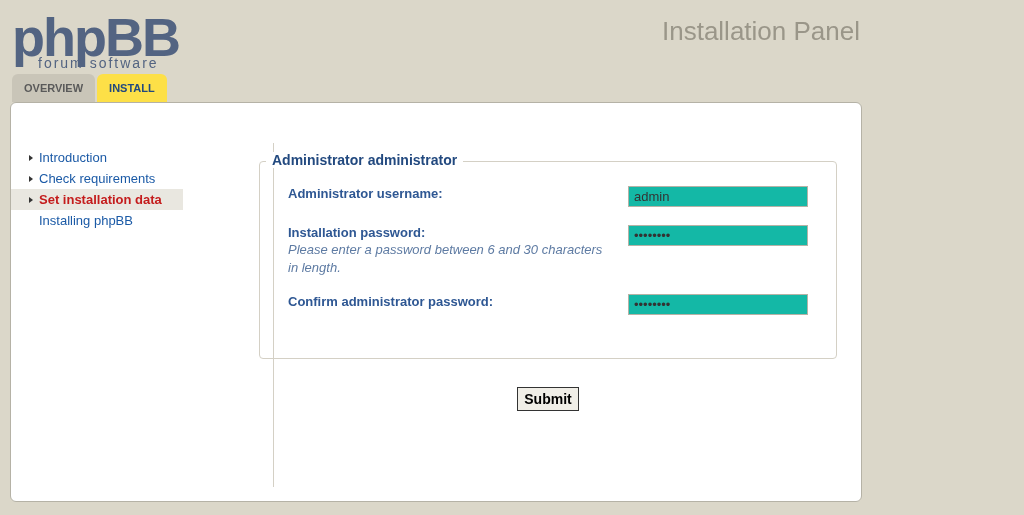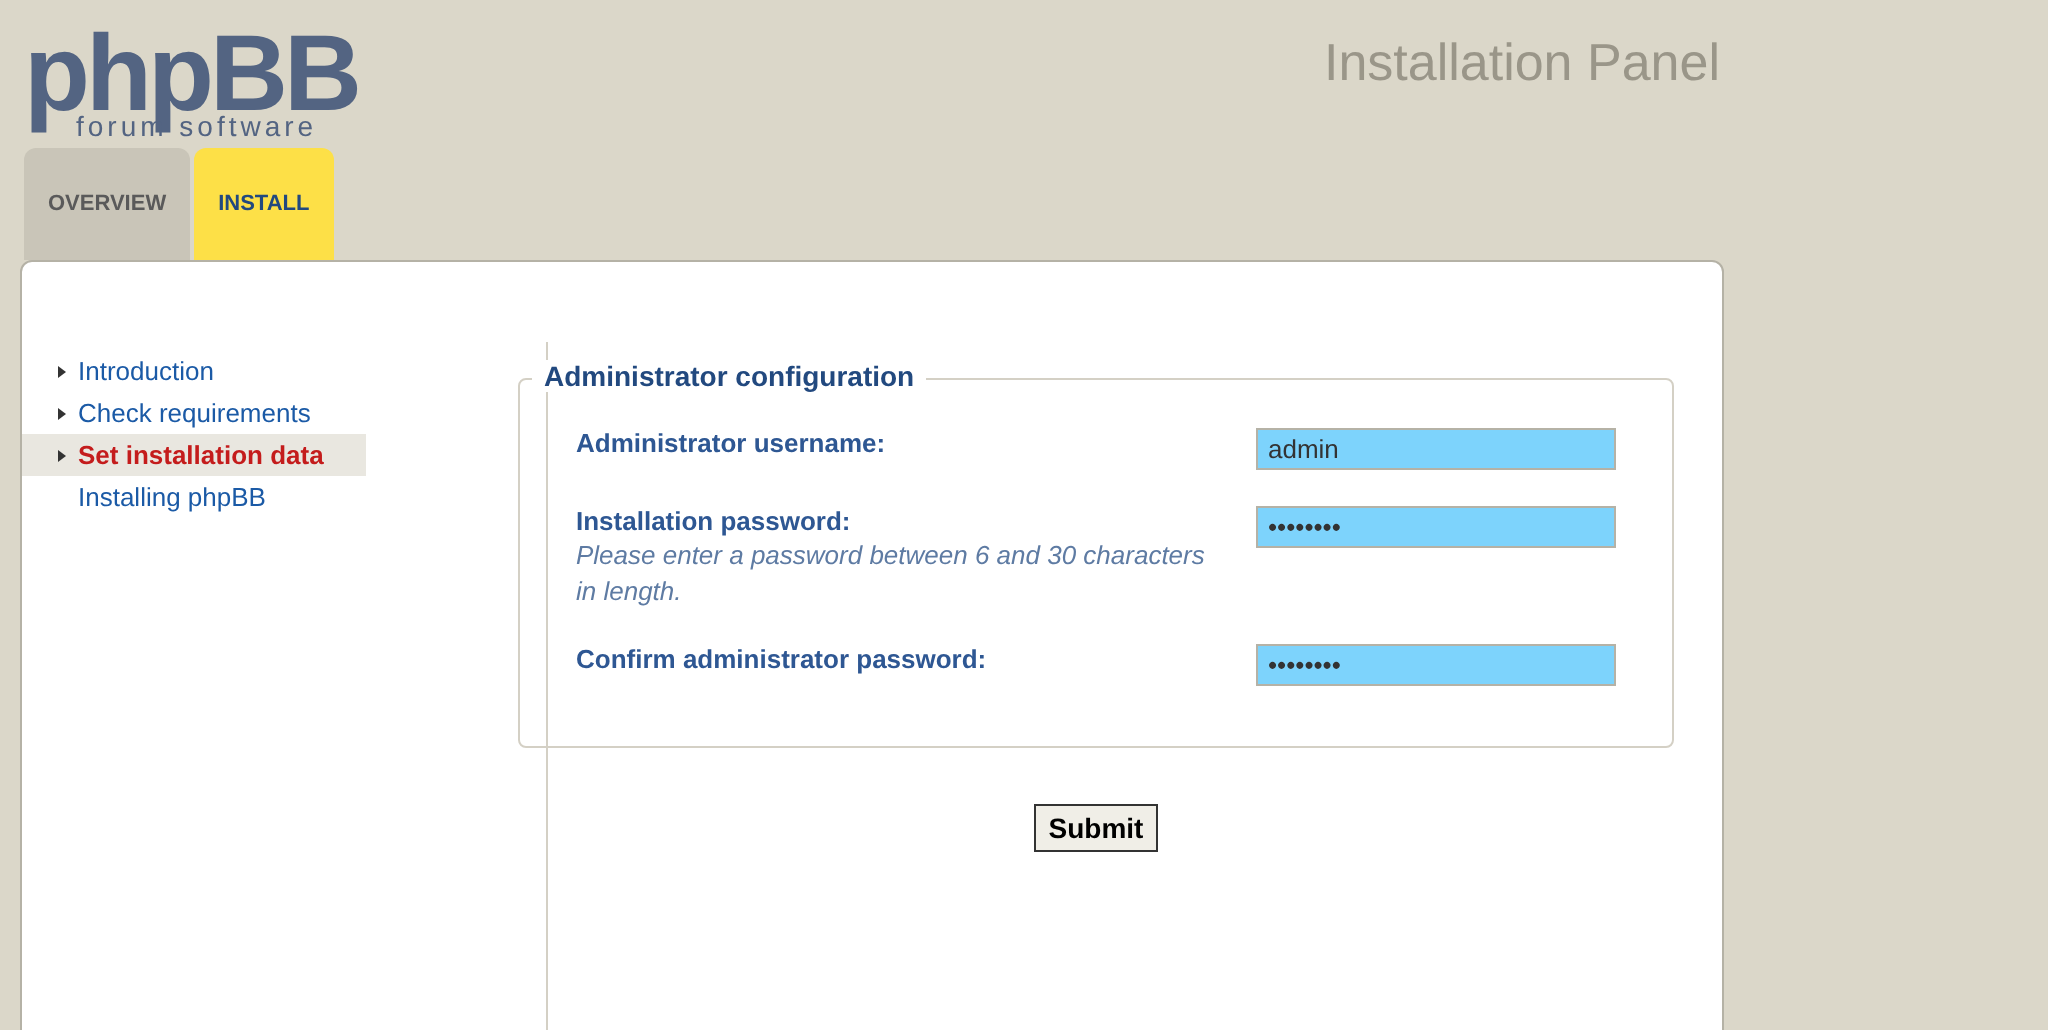--- a/index.html
+++ b/index.html
@@ -53,21 +53,21 @@
     }
     .tabs {
       margin-left: 12px;
       margin-top: 4px;
       display: flex;
       gap: 2px;
     }
     .tab {
       background: #c9c5b8;
       border-radius: 6px 6px 0 0;
-      padding: 22px 12px;
+      padding: 8px 12px;
       font-family: Arial, Helvetica, sans-serif;
       font-size: 11px;
       font-weight: bold;
       color: #5a5a5a;
       cursor: pointer;
     }
     .tab.active {
       background: #fde047;
       color: #22497f;
     }
@@ -146,21 +146,21 @@
       font-family: "Trebuchet MS", Arial, sans-serif;
       color: #22497f;
       font-weight: bold;
       font-size: 14px;
     }
     .form-row {
       display: flex;
       margin-bottom: 18px;
     }
     .form-row:last-child {
-      margin-bottom: 0;
+      margin-bottom: 13px;
     }
     .label-col {
       width: 340px;
       padding-right: 16px;
     }
     .lbl {
       color: #2e5793;
       font-weight: bold;
       font-size: 13px;
     }
@@ -169,21 +169,21 @@
       font-style: italic;
       font-size: 13px;
       line-height: 1.35;
       margin-top: 1px;
     }
     .input-col {
       flex: 0 0 auto;
     }
     .input-col input {
       width: 180px;
-      background: #7dd3fc;
+      background: #14b8a6;
       border: 1px solid #b5b2a6;
       padding: 2px 5px;
       font-family: "Lucida Grande", Verdana, sans-serif;
       font-size: 13px;
       color: #333;
     }
     .submit-wrap {
       text-align: center;
       margin-top: 28px;
     }
@@ -235,21 +235,21 @@
           
           <span>Installing phpBB</span>
         </li>
       </ul>
     </div>
 
     <div class="divider"></div>
 
     <div class="content">
       <div class="fieldset">
-        <div class="legend">Administrator configuration</div>
+        <div class="legend">Administrator administrator</div>
 
         <div class="form-row">
           <div class="label-col">
             <div class="lbl">Administrator username:</div>
           </div>
           <div class="input-col">
             <input type="text" value="admin" style="">
           </div>
         </div>
 

